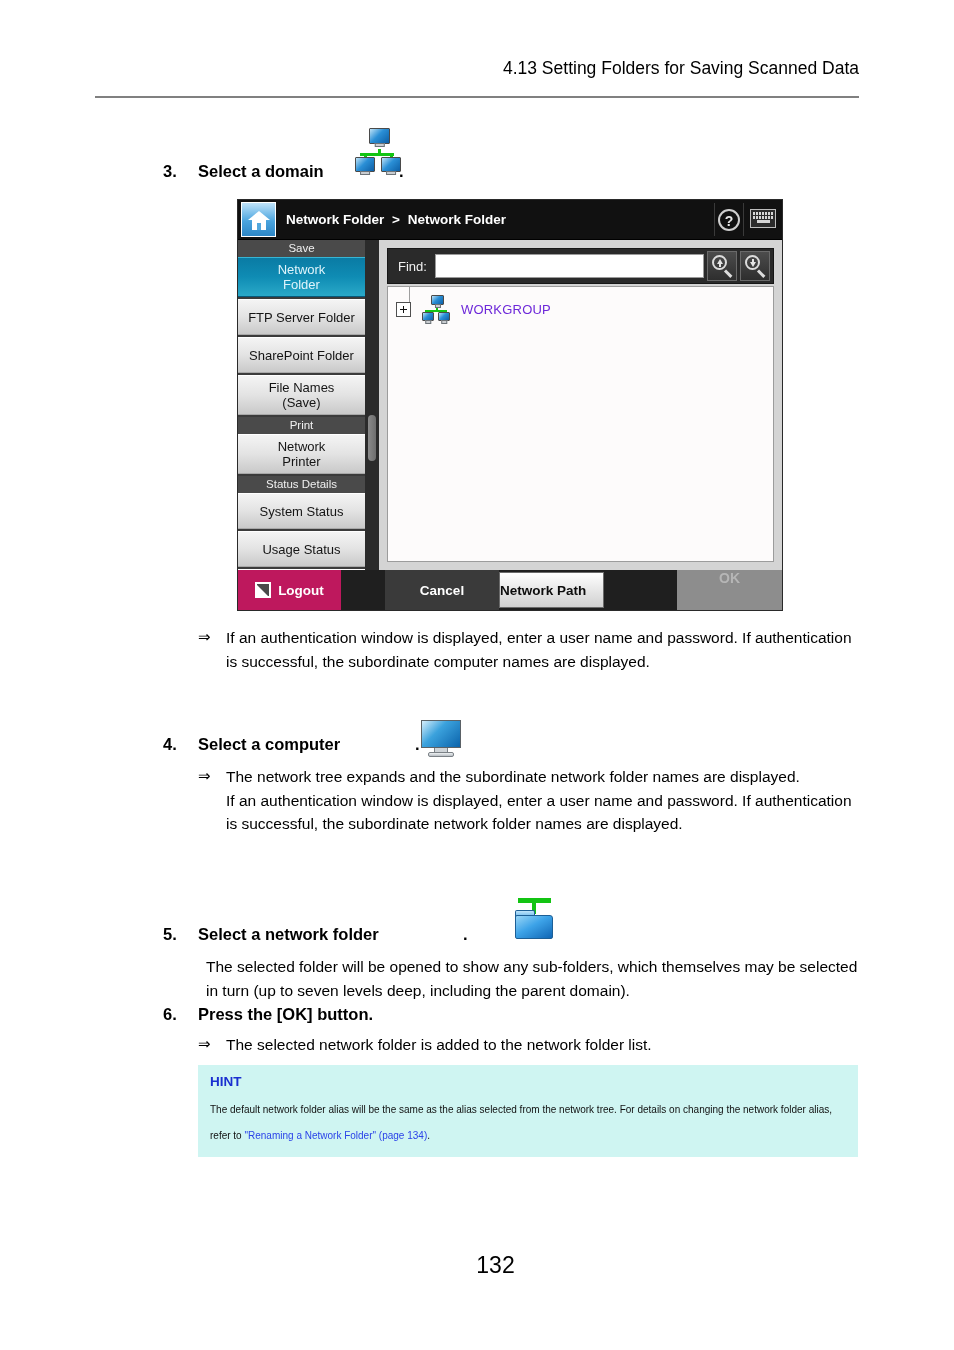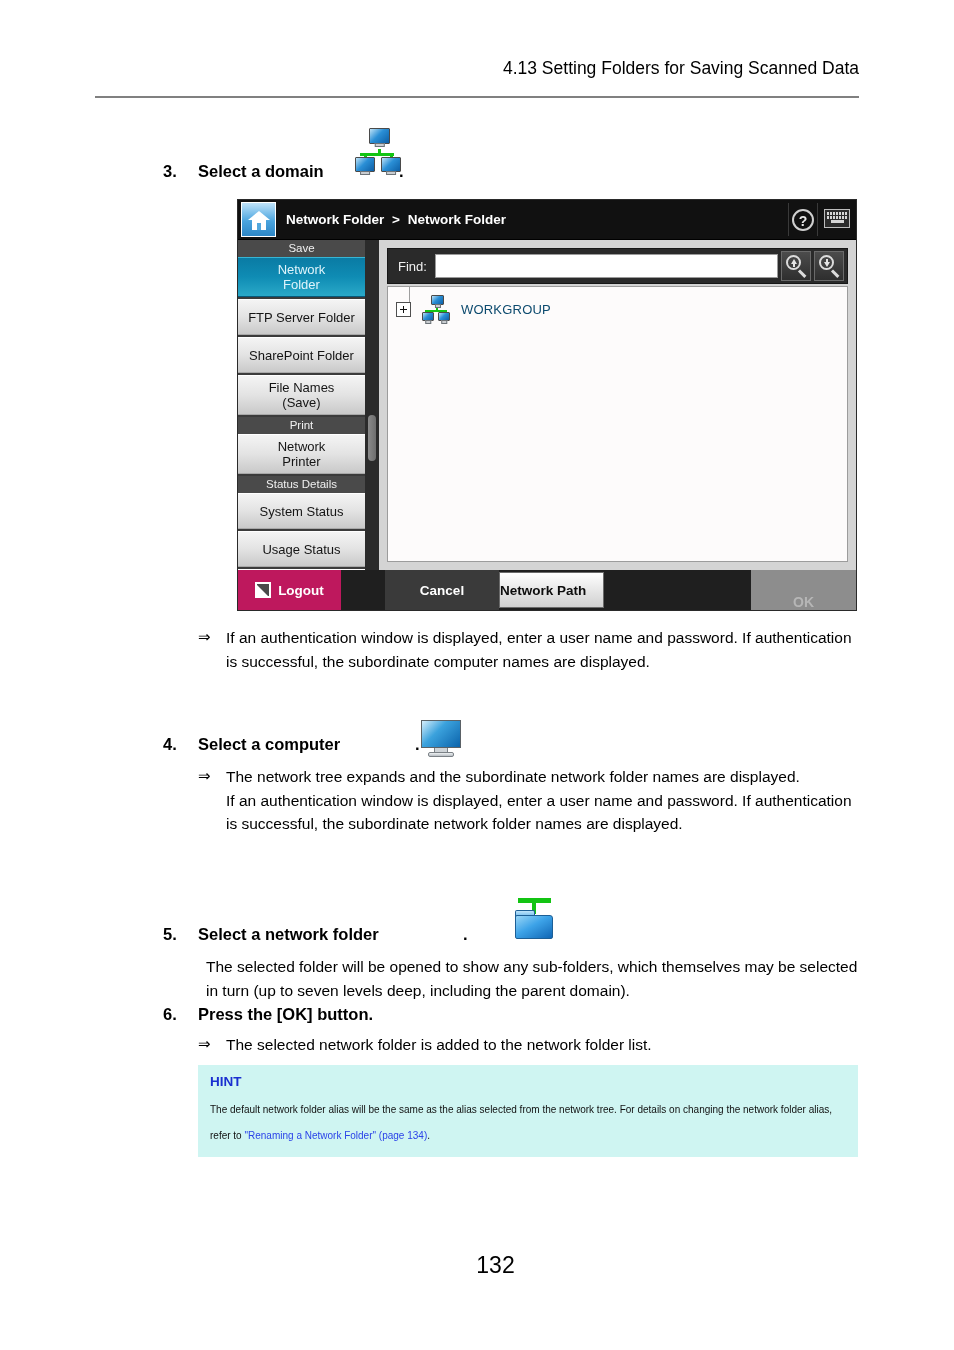--- a/index.html
+++ b/index.html
@@ -158,21 +158,21 @@
     border-bottom: none;
     border-radius: 2px 2px 0 0;
     box-sizing: border-box;
   }
 
   
   .device {
     position: absolute;
     left: 237px;
     top: 199px;
-    width: 620px;
+    width: 546px;
     height: 412px;
     background: #1a1a1a;
     border: 1px solid #2a2a2a;
     box-sizing: border-box;
     font-size: 13px;
     overflow: hidden;
   }
   .device-titlebar {
     position: absolute;
     left: 0; top: 0;
@@ -479,21 +479,21 @@
   }
   .tree-expander::after {
     content: "";
     position: absolute;
     left: 6px; top: 3px;
     width: 1px; height: 7px;
     background: #111;
   }
   .tree-label {
     font-size: 13px;
-    color: #0c4a6e;
+    color: #6d28d9;
     margin-left: 10px;
     letter-spacing: 0.2px;
   }
 
   
   .device-bottom {
     position: absolute;
     left: 0;
     right: 0;
     bottom: 0;
@@ -551,21 +551,21 @@
     justify-content: flex-start;
     color: #0d0d0d;
     font-weight: bold;
     font-size: 13.5px;
   }
   .bb-spacer { flex: 1; background: #1f1f1f; }
   .bb-ok {
     width: 105px;
     background: #8d8d8d;
     display: flex;
-    align-items: flex-end;
+    align-items: flex-start;
     justify-content: center;
     color: #b6b6b6;
     font-weight: bold;
     font-size: 14px;
   }
 
   
   .hint-box {
     position: absolute;
     left: 198px;

